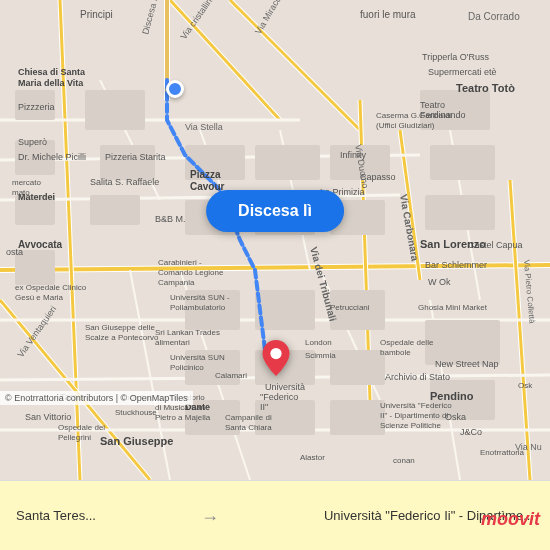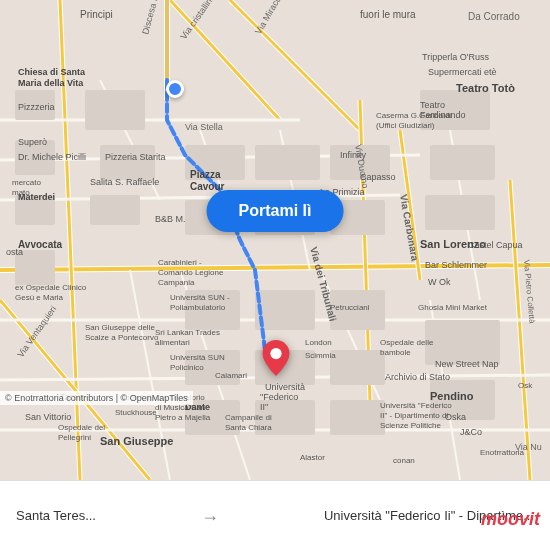--- a/index.html
+++ b/index.html
@@ -18,21 +18,21 @@
       height: 100%;
     }
 
     
     .bottom-bar {
       position: absolute;
       bottom: 0;
       left: 0;
       width: 550px;
       height: 70px;
-      background: #ffffff;
+      background: #fef9c3;
       display: flex;
       align-items: center;
       justify-content: space-between;
       padding: 0 16px;
       border-top: 1px solid #ddd;
       z-index: 10;
     }
 
     .bottom-from {
       font-size: 13px;
@@ -368,21 +368,21 @@
 
   
   <div class="destination-marker">
     <svg viewBox="0 0 24 32" xmlns="http://www.w3.org/2000/svg">
       <path d="M12 0C5.4 0 0 5.4 0 12c0 8.5 12 20 12 20s12-11.5 12-20C24 5.4 18.6 0 12 0z" fill="#e63a49"></path>
       <circle cx="12" cy="12" r="5" fill="white"></circle>
     </svg>
   </div>
 
   
-  <button class="portami-btn">Portami lì</button>
+  <button class="portami-btn">Discesa lì</button>
 
   
   <div class="attribution">© Enotrrattoria contributors | © OpenMapTiles</div>
 </div>
 
 <div class="bottom-bar">
   <span class="bottom-from">Santa Teres...</span>
   <span class="bottom-arrow">→</span>
   <span class="bottom-to">Università "Federico Ii" - Dipartìme...</span>
   <span class="moovit-logo">moovit</span>

